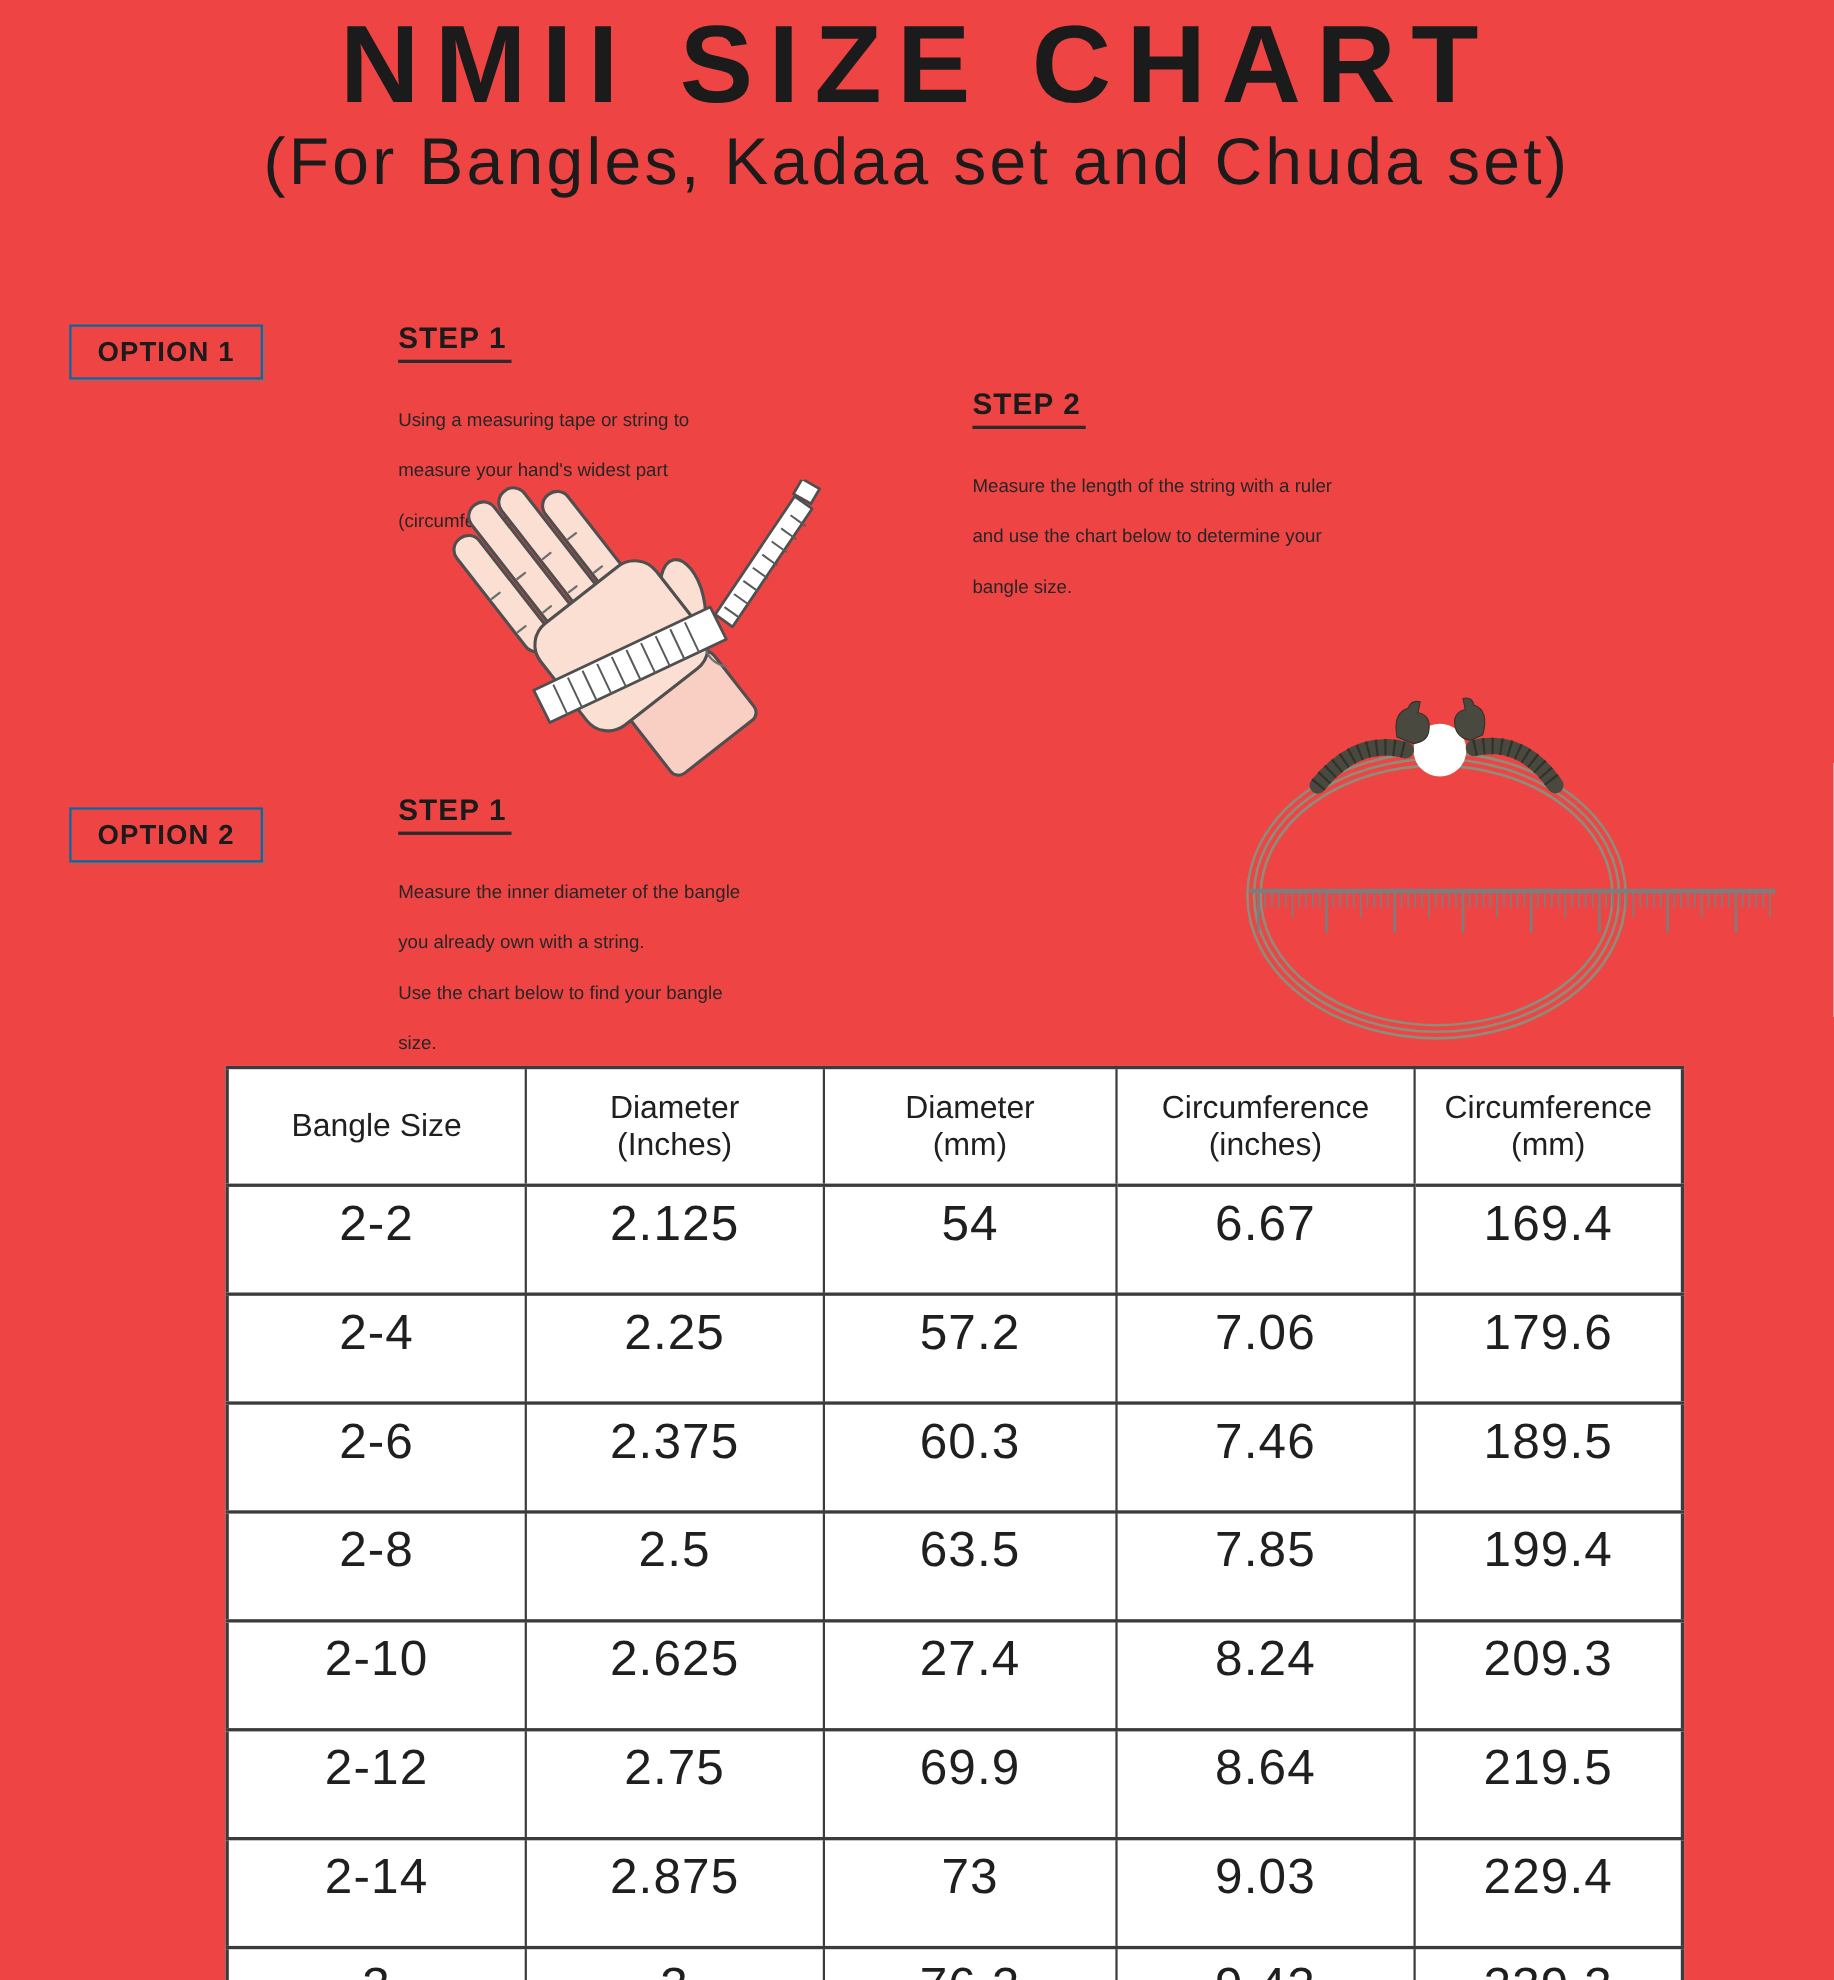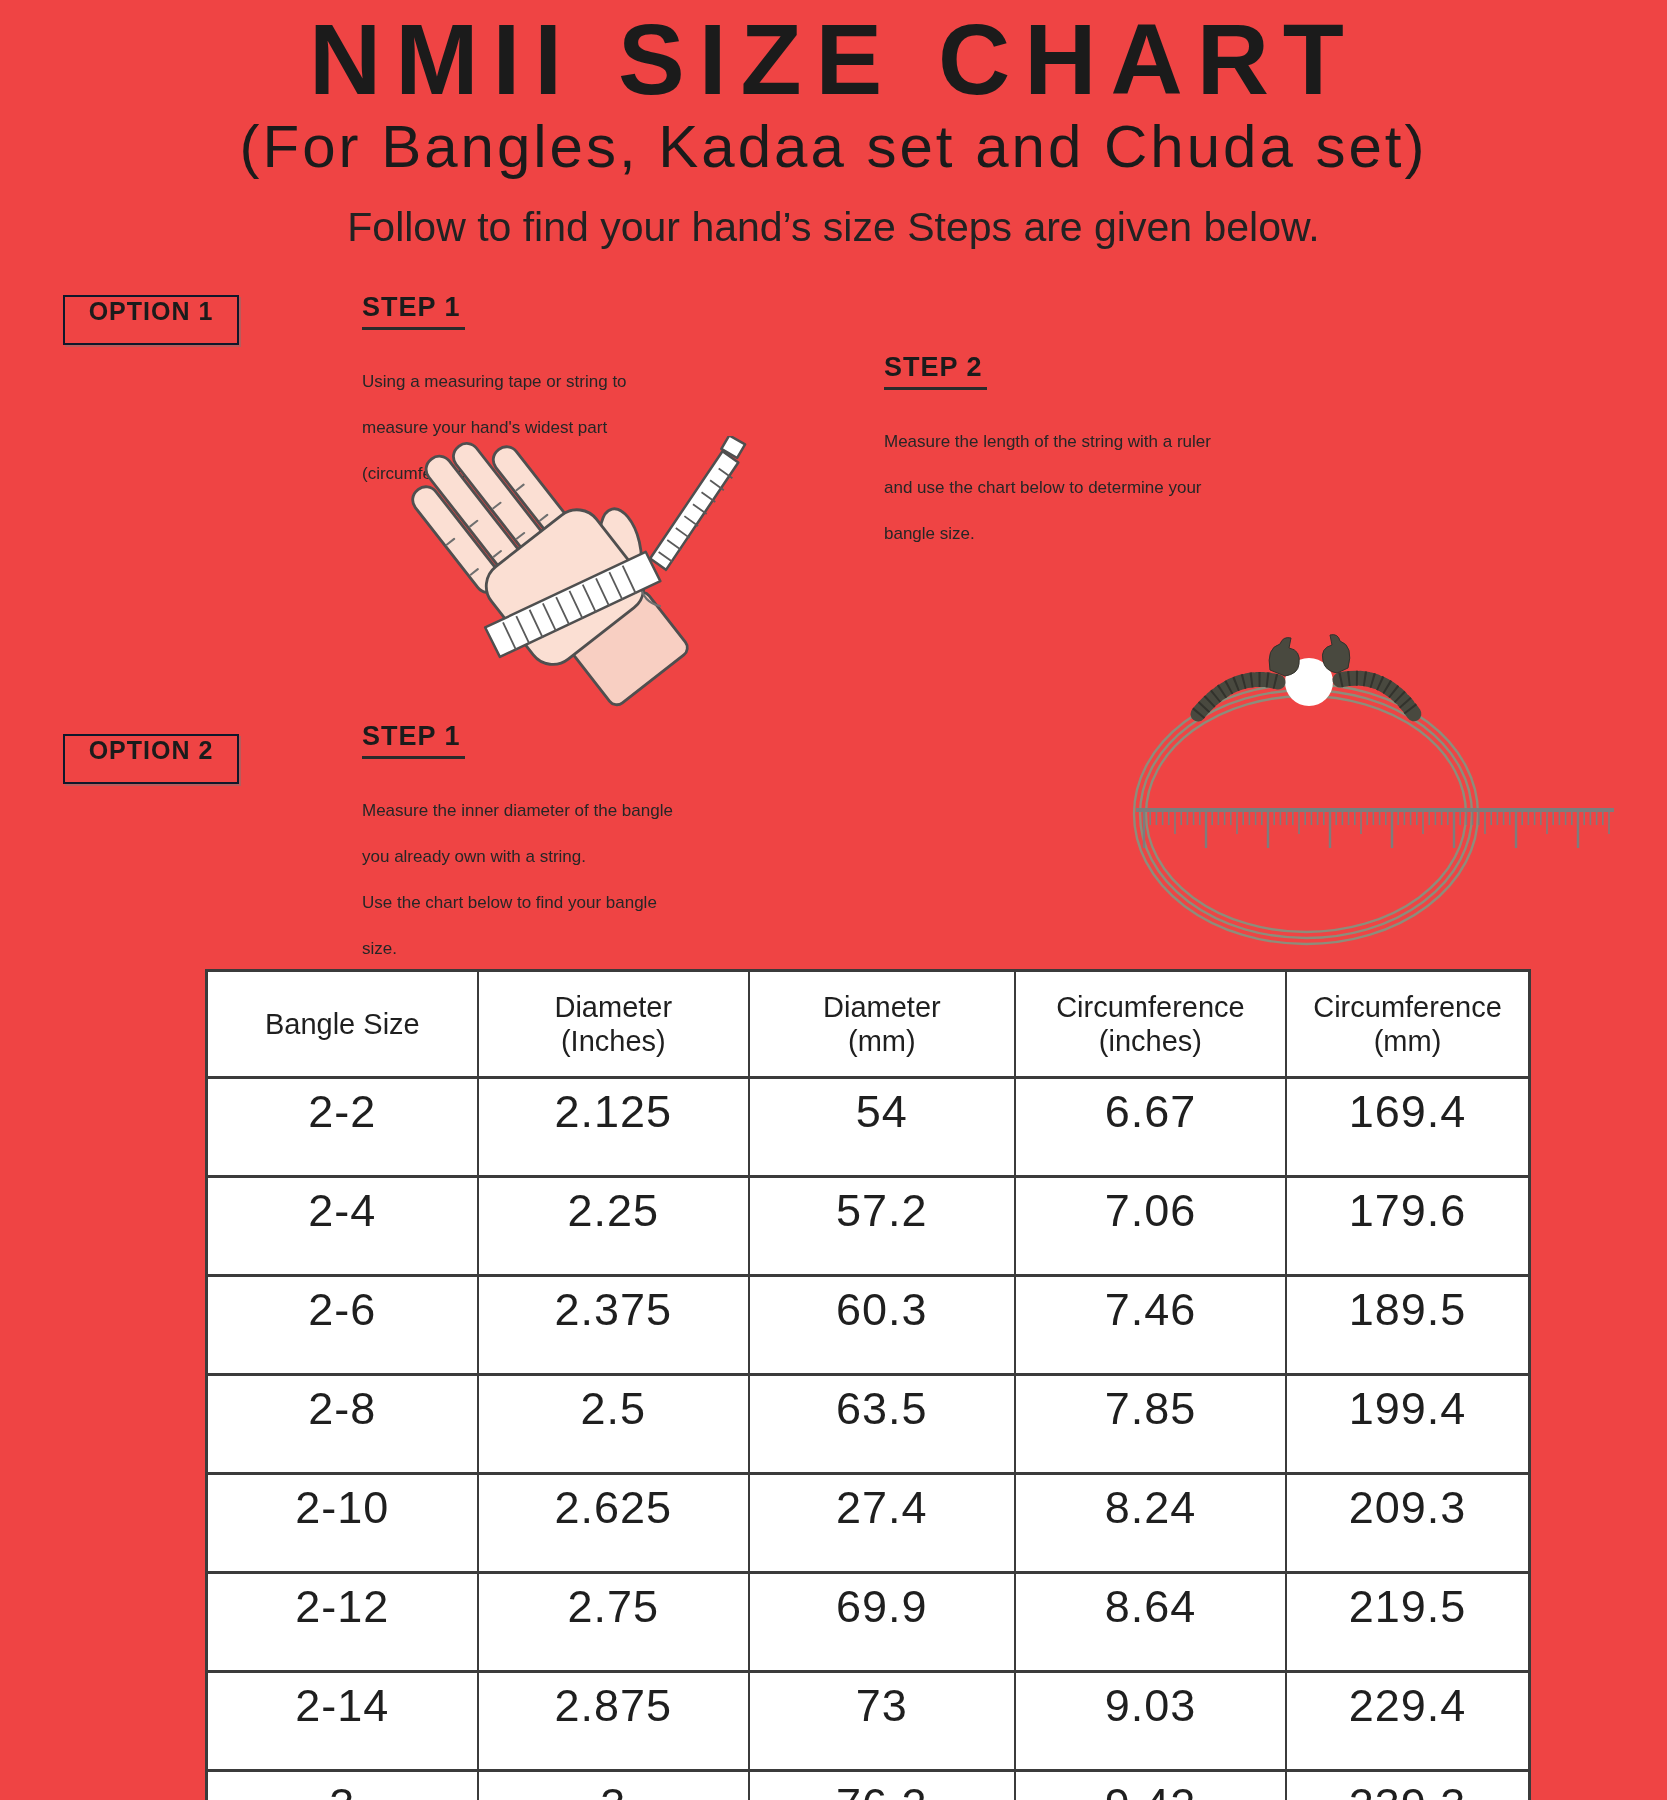--- a/index.html
+++ b/index.html
@@ -9,23 +9,23 @@
   html,body{margin:0;padding:0;background:#fff;}
   #page{
     position:relative; width:1667px; height:1800px; background:#ef4444; overflow:hidden;
     font-family:"Liberation Sans", sans-serif; color:var(--text);
   }
   .centered{position:absolute; left:0; width:100%; text-align:center; white-space:nowrap;}
   #title{top:2px; font-size:100px; font-weight:700; letter-spacing:14px;}
   #subtitle{top:112px; font-size:60px; font-weight:400; letter-spacing:3px;}
   #instruction{top:204px; font-size:41px; font-weight:400; color:#222;}
   .option-box{
-    position:absolute; left:63px; width:172px; height:46px; border:2px solid #0f172a;
+    position:absolute; left:63px; width:172px; height:46px; border:2px solid #0369a1;
     box-shadow:2px 2px 0 rgba(120,120,120,.45);
-    display:flex; align-items:flex-start; justify-content:center;
+    display:flex; align-items:center; justify-content:center;
     font-size:25px; font-weight:700; letter-spacing:1px;
   }
   #option1-box{top:295px;}
   #option2-box{top:734px;}
   .step{position:absolute;}
   #step1a{left:362px; top:292px;}
   #step2a{left:884px; top:352px;}
   #step1b{left:362px; top:721px;}
   .step-heading{
     display:inline-block; font-size:27px; font-weight:700; letter-spacing:1px;
@@ -61,21 +61,20 @@
      vertical-align:top; padding-top:10px; line-height:1;}
   tr{border-top:3px solid var(--border);}
 </style>
 </head>
 <body>
 
 <div id="page">
 
   <div id="title" class="centered">NMII SIZE CHART</div>
   <div id="subtitle" class="centered">(For Bangles, Kadaa set and Chuda set)</div>
-  <div id="instruction" class="centered">Follow to find your hand’s size Steps are given below.</div>
 
   <div id="option1-box" class="option-box">
     <span>OPTION 1</span>
   </div>
 
   <div id="step1a" class="step">
     <div class="step-heading">STEP 1</div>
     <div class="step-body">Using a measuring tape or string to
 measure your hand's widest part
 (circumference)</div>

